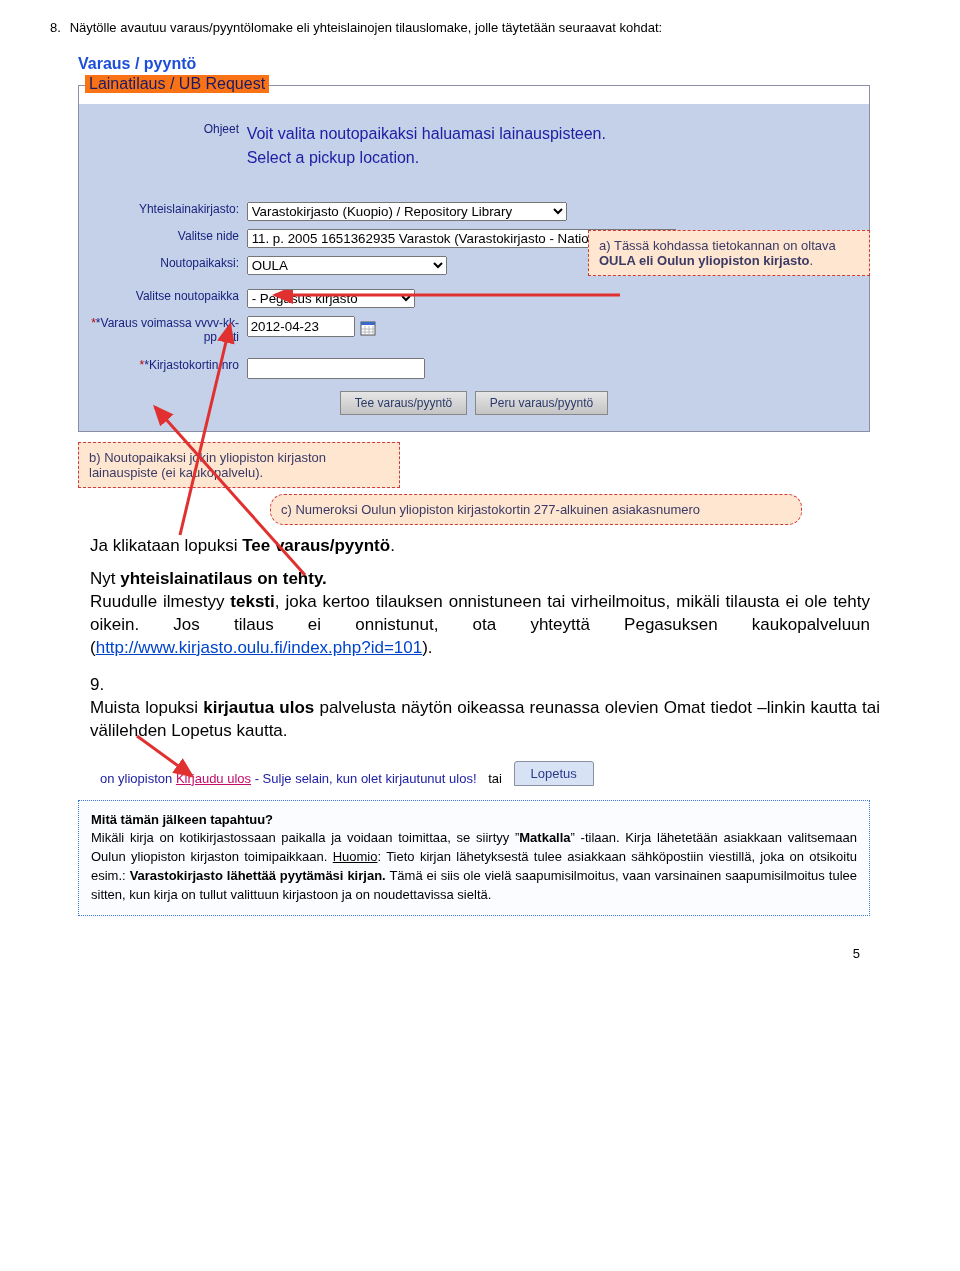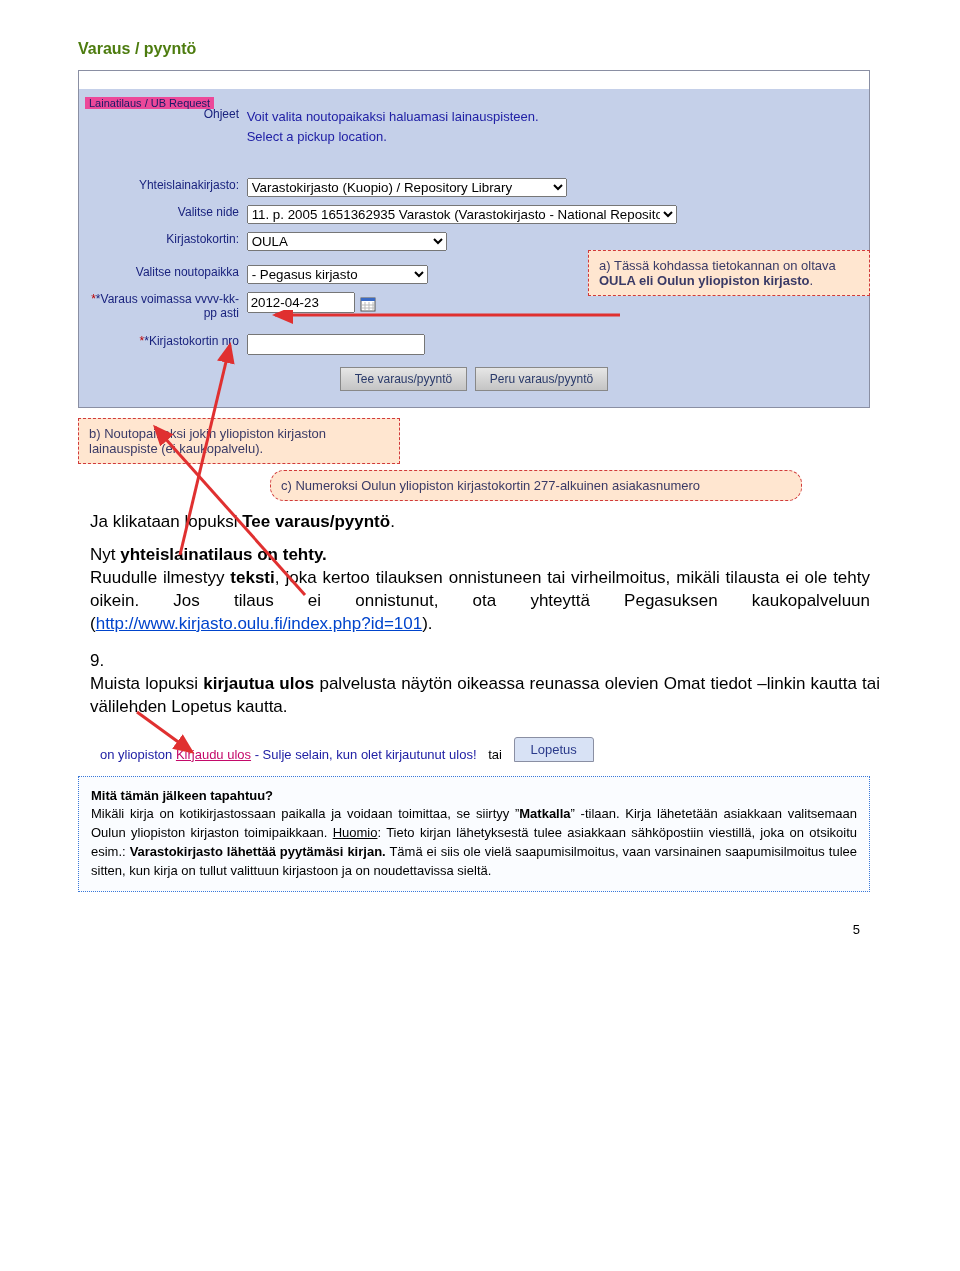--- a/index.html
+++ b/index.html
@@ -7,57 +7,56 @@
     font-size: 13px;
     background: #fff;
     margin: 0;
     padding: 20px 50px;
     color: #000;
     width: 860px;
   }
   .numbered-item { margin-bottom: 4px; }
   .numbered-item .num { display: inline-block; width: 16px; vertical-align: top; }
   .numbered-item .txt { display: inline-block; width: 820px; }
-  .form-title { color: #4d7c0f; font-size: 16px; font-weight: bold; margin: 20px 0 12px 28px; }
+  .form-title { color: #1d4ed8; font-size: 16px; font-weight: bold; margin: 20px 0 12px 28px; }
   .legend-box {
     border: 1px solid #8a8fa3;
     margin: 0 40px 0 28px;
     position: relative;
     padding: 10px 0 0 0;
     background: #fff;
   }
   .legend-label {
     position: absolute;
     top: -11px; left: 6px;
-    background: #ec4899;
-    font-size: 11px;
+    background: #f97316;
+    font-size: 16px;
     color: #1a1a66;
     padding: 0 4px;
-    margin-top: 37px;
   }
   .form-body {
     background: #c5d0e9;
     margin-top: 8px;
     padding: 18px 10px 16px 10px;
   }
   .row { margin-bottom: 8px; clear: both; }
   .lbl {
     display: inline-block;
     width: 150px;
     text-align: right;
     color: #1a237e;
     font-size: 12px;
     vertical-align: top;
     padding-right: 4px;
   }
   .val { display: inline-block; vertical-align: top; }
-  .ohjeet-text { color: #2020a5; font-size: 13px; line-height: 1.5; }
+  .ohjeet-text { color: #2020a5; font-size: 16px; line-height: 1.5; }
   select.wide { width: 430px; }
   select.mid { width: 320px; }
-  select.small { width: 181px; }
+  select.small { width: 168px; }
   input.dateinput { width: 100px; }
   input.cardinput { width: 170px; }
   svg.cal-icon { vertical-align: middle; margin-left: 2px; }
   .btnrow { text-align: center; margin-top: 12px; }
   .graybtn {
     display: inline-block;
     background: linear-gradient(#e6e6e6,#c4c4c4);
     border: 1px solid #888;
     padding: 4px 14px;
     color: #2a3a6a;
@@ -105,20 +104,24 @@
   .bluebox strong { font-weight: bold; }
   .page-num { text-align: right; margin: 30px 50px 0 0; font-size: 13px; }
   .star { color: #b00; }
   .arrow-svg { position: absolute; z-index: 4; }
 </style>
 </head>
 <body>
 
 <div class="overlay-wrap">
 
+  <div class="numbered-item">
+    <span class="num">8.</span>
+    <span class="txt">Näytölle avautuu varaus/pyyntölomake eli yhteislainojen tilauslomake, jolle täytetään seuraavat kohdat:</span>
+  </div>
 
   <div class="form-title">Varaus / pyyntö</div>
 
   <div class="legend-box">
     <div class="legend-label">Lainatilaus / UB Request</div>
     <div class="form-body">
 
       <div class="row">
         <span class="lbl">Ohjeet</span>
         <span class="val ohjeet-text">
@@ -141,21 +144,21 @@
       <div class="row">
         <span class="lbl">Valitse nide</span>
         <span class="val">
           <select class="wide">
             <option>11. p. 2005 1651362935 Varastok (Varastokirjasto - National Repository Library)</option>
           </select>
         </span>
       </div>
 
       <div class="row">
-        <span class="lbl">Kirjastokortin:</span>
+        <span class="lbl">Noutopaikaksi:</span>
         <span class="val">
           <select style="width:200px">
             <option>OULA</option>
           </select>
         </span>
       </div>
 
       <div style="height:6px"></div>
 
       <div class="row">

